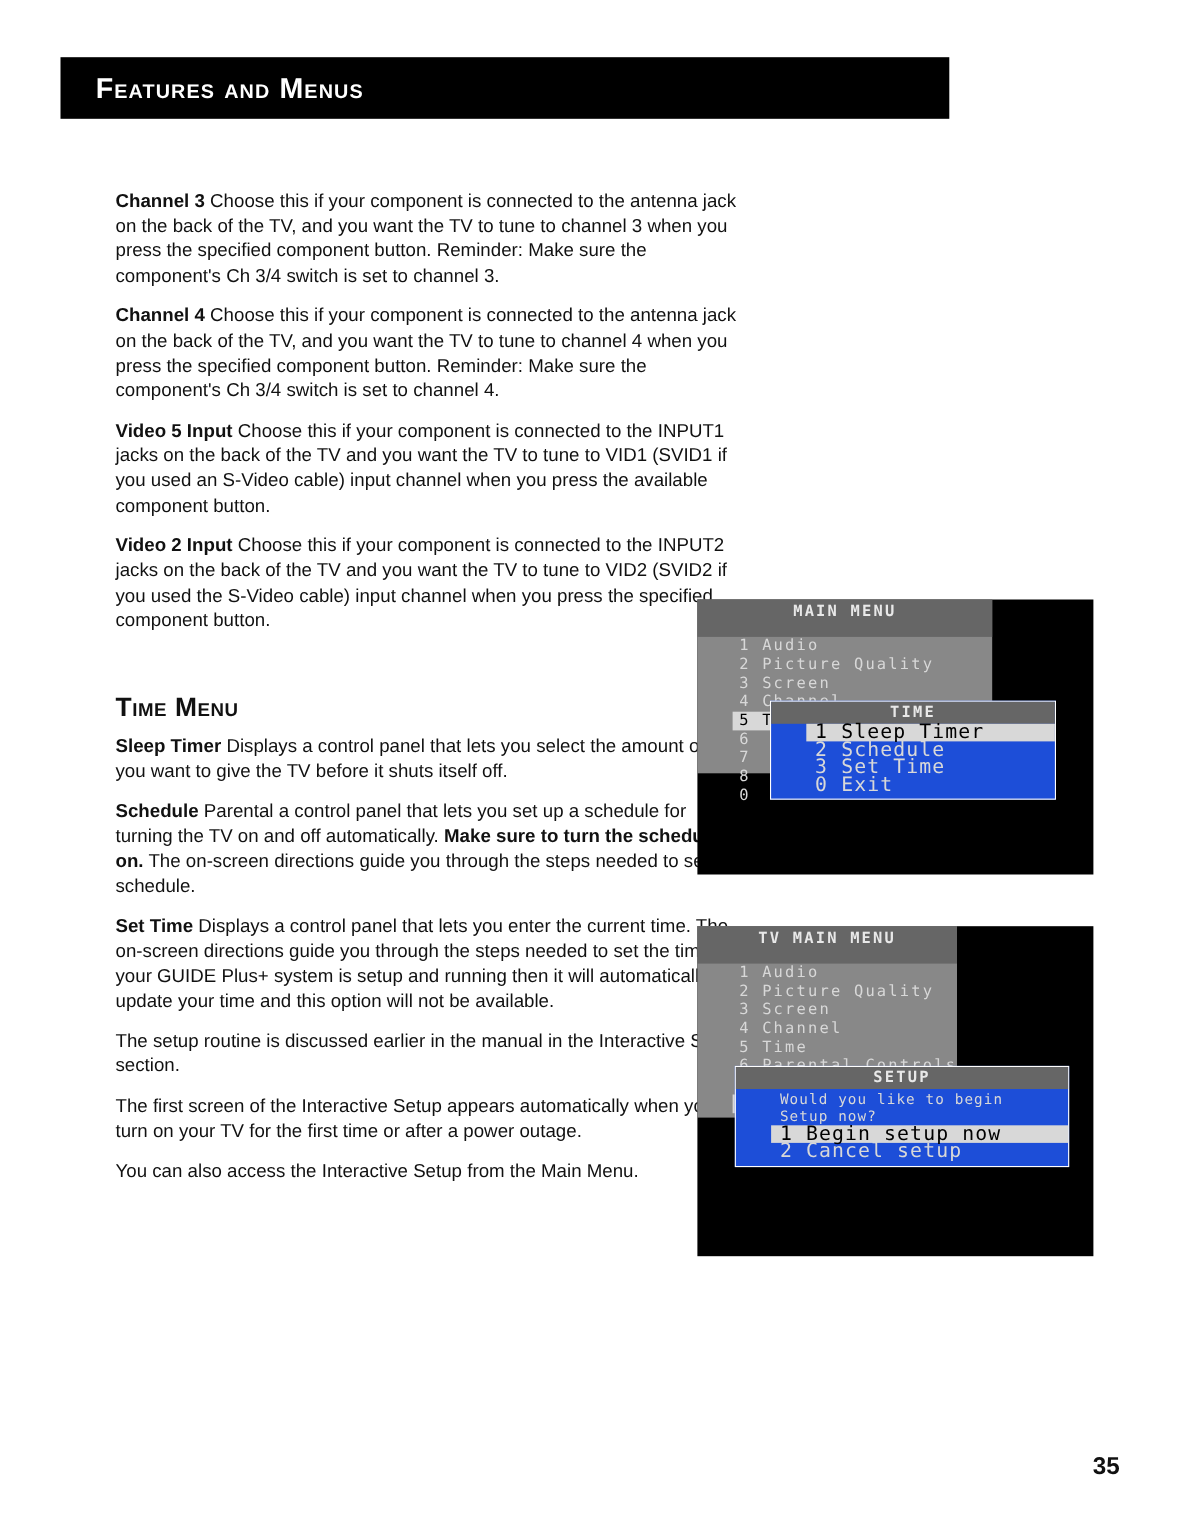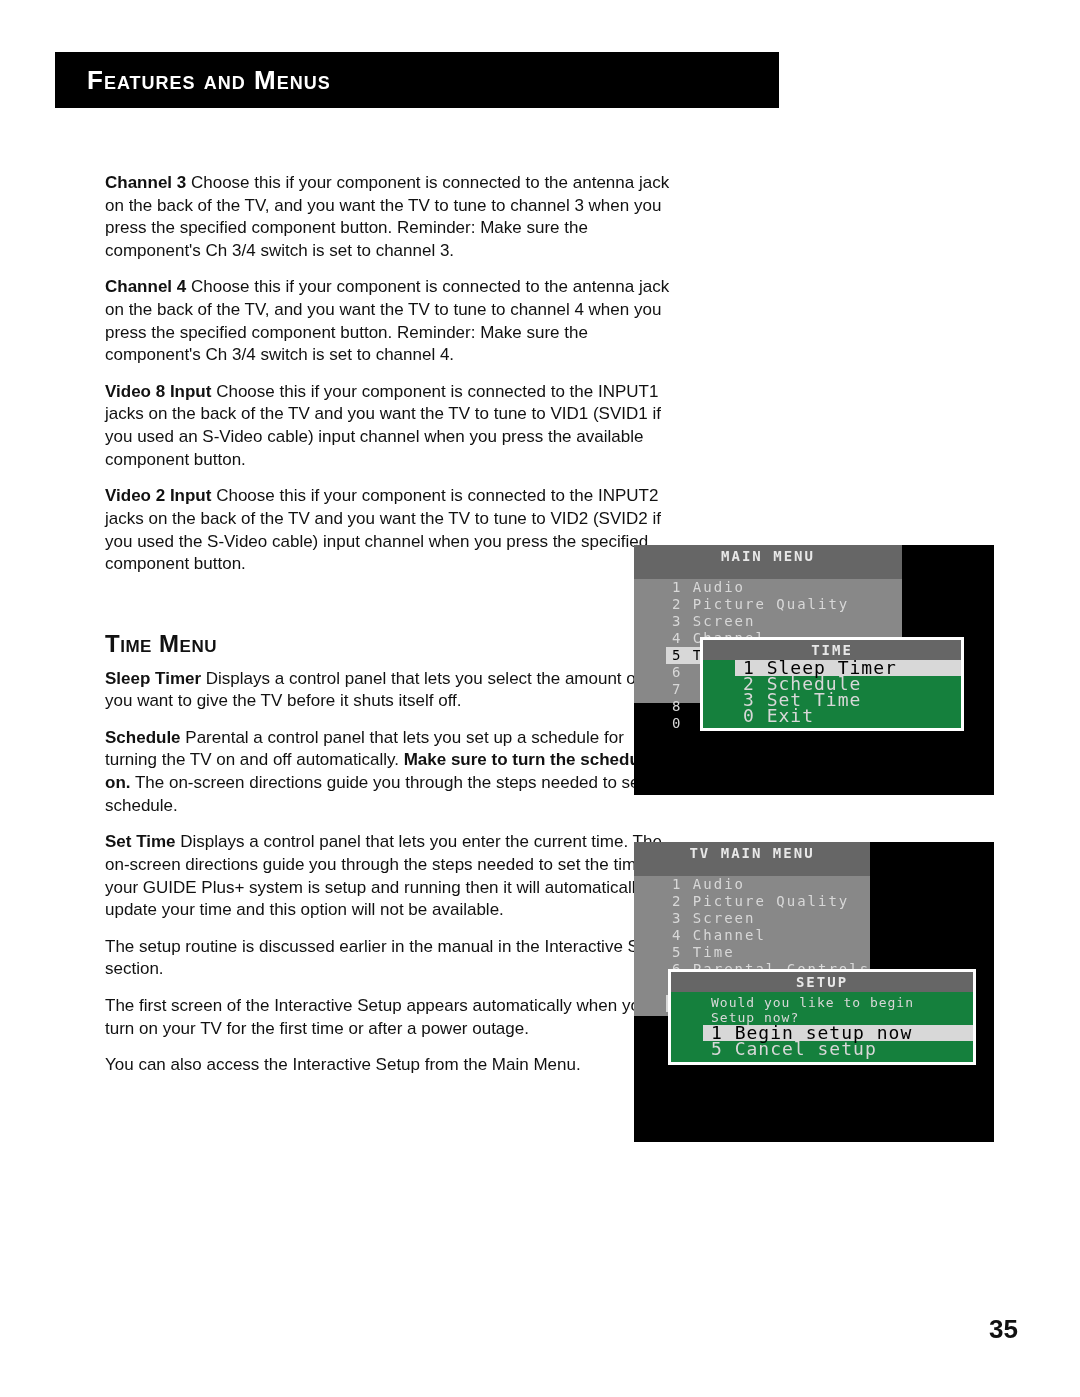--- a/index.html
+++ b/index.html
@@ -16,21 +16,21 @@
     position: relative;
     width: 1080px;
     min-height: 1397px;
     padding: 52px 60px 60px 60px;
     box-sizing: border-box;
   }
   .black-bar {
     position: absolute;
     left: 55px;
     top: 52px;
-    width: 724px;
+    width: 808px;
     height: 56px;
     background: #000;
     display: flex;
     align-items: center;
     padding-left: 32px;
     box-sizing: border-box;
   }
   .black-bar h1 {
     color: #fff;
     font-size: 26px;
@@ -83,62 +83,62 @@
     line-height: 17px;
     white-space: pre;
     margin-left: 32px;
   }
   .osd-row.highlight {
     background: #d8d8d8;
     color: #000;
   }
   .osd-sub {
     position: absolute;
-    background: #15803d;
-    border: 3px solid #ffffff;
+    background: #1d4ed8;
+    border: 1px solid #ffffff;
   }
   .osd-sub-header {
     background: #666;
     color: #e8e8e8;
     text-align: center;
     padding: 1px 0 0 0;
     font-weight: bold;
   }
   .osd-sub .osd-row {
     font-size: 18px;
     letter-spacing: 1px;
     padding: 0 8px;
     line-height: 16px;
   }
   .page-num {
     position: absolute;
     right: 62px;
     bottom: 50px;
-    font-size: 26px;
+    font-size: 22px;
     font-weight: bold;
   }
 </style>
 </head>
 <body>
 
 <div class="page">
 
   <div class="black-bar">
     <h1>Features and Menus</h1>
   </div>
 
   <div class="content">
     <p>
       <b>Channel 3</b><span>  Choose this if your component is connected to the antenna jack on the back of the TV, and you want the TV to tune to channel 3 when you press the specified component button. Reminder: Make sure the component's Ch 3/4 switch is set to channel 3.</span>
     </p>
     <p>
       <b>Channel 4</b><span>  Choose this if your component is connected to the antenna jack on the back of the TV, and you want the TV to tune to channel 4 when you press the specified component button. Reminder: Make sure the component's Ch 3/4 switch is set to channel 4.</span>
     </p>
     <p>
-      <b>Video 8 Input</b><span>   Choose this if your component is connected to the INPUT1 jacks on the back of the TV and you want the TV to tune to VID1 (SVID1 if you used an S-Video cable) input channel when you press the available component button.</span>
+      <b>Video 5 Input</b><span>   Choose this if your component is connected to the INPUT1 jacks on the back of the TV and you want the TV to tune to VID1 (SVID1 if you used an S-Video cable) input channel when you press the available component button.</span>
     </p>
     <p>
       <b>Video 2 Input</b><span>   Choose this if your component is connected to the INPUT2 jacks on the back of the TV and you want the TV to tune to VID2 (SVID2 if you used the S-Video cable) input channel when you press the specified component button.</span>
     </p>
 
     <div class="section-heading">Time Menu</div>
 
     <p>
       <b>Sleep Timer</b><span>   Displays a control panel that lets you select the amount of time you want to give the TV before it shuts itself off.</span>
     </p>
@@ -195,20 +195,20 @@
           <div class="osd-row">7 GUIDE Plus+ Menu</div>
           <div class="osd-row highlight">8 Setup</div>
           <div class="osd-row">0</div>
         </div>
     </div>
     <div class="osd-sub" style="left:34px;top:127px;width:302px;height:90px;">
       <div class="osd-sub-header">SETUP</div>
       <div class="osd-row" style="white-space:normal;letter-spacing:1px;font-size:13px;line-height:15px;padding-top:3px;">Would you like to begin Setup now?</div>
       <div id="osd2-subitems">
           <div class="osd-row highlight">1 Begin setup now</div>
-          <div class="osd-row">5 Cancel setup</div>
+          <div class="osd-row">2 Cancel setup</div>
         </div>
     </div>
   </div>
 
   <div class="page-num">35</div>
 
 </div>
 
 </body></html>

